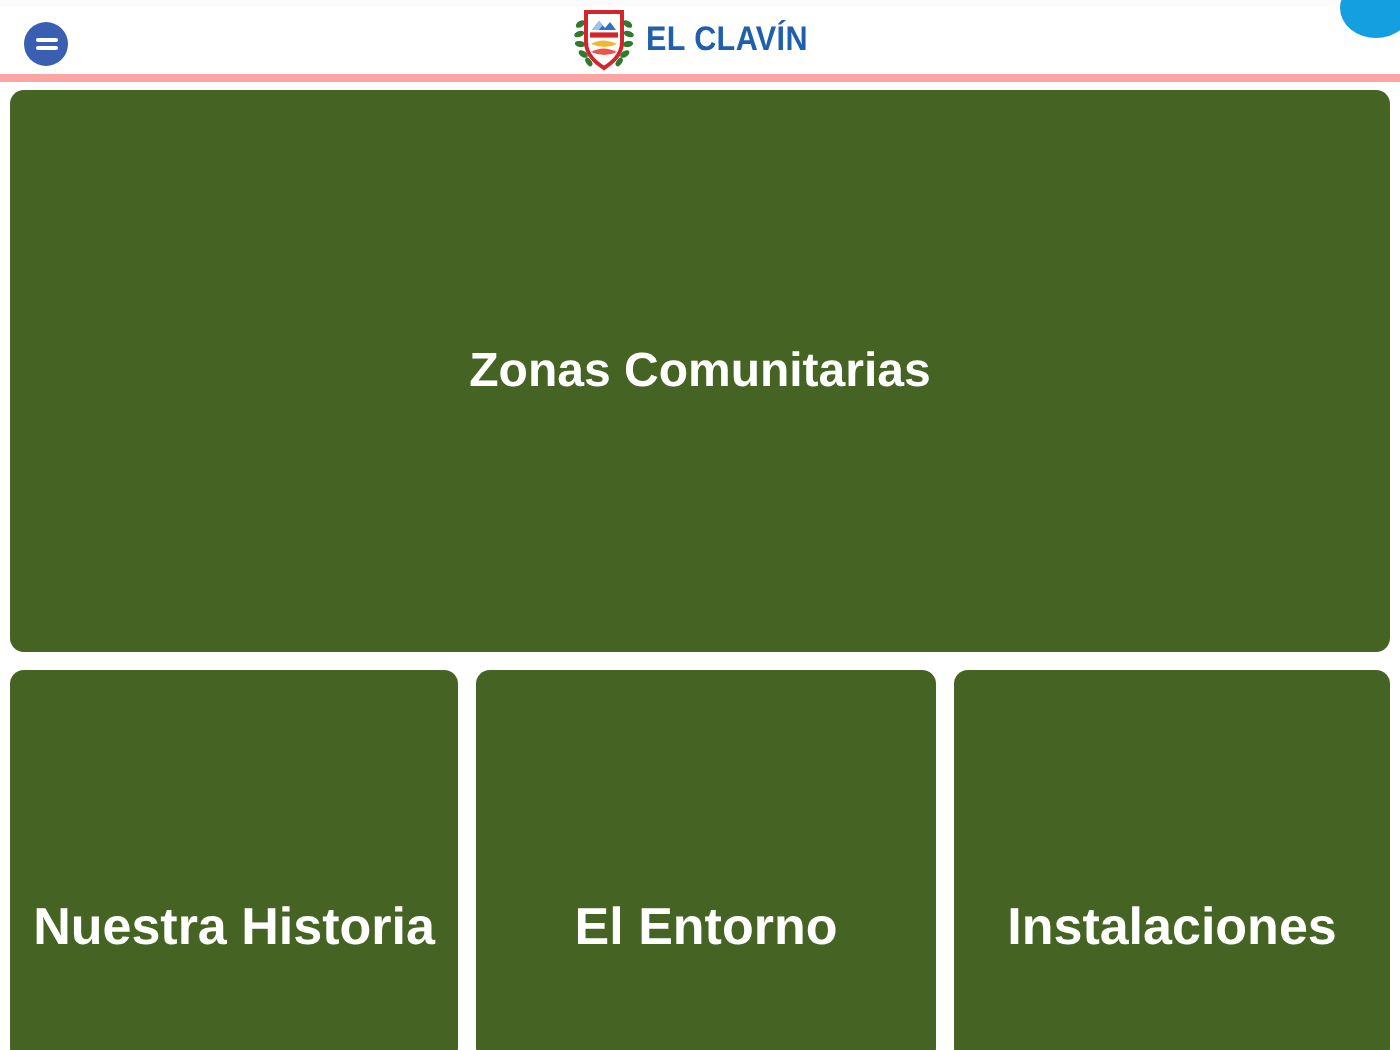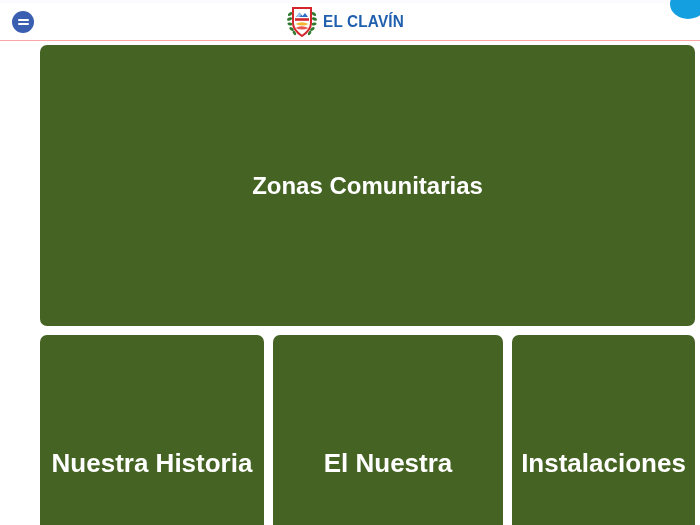--- a/index.html
+++ b/index.html
@@ -10,23 +10,23 @@
     font-family:"Liberation Sans", sans-serif;
   }
 
   
   .topline { height:3px; background:#fbfbfd; }
 
   .header {
     position:relative;
     height:38px;
     background:#ffffff;
-    border-bottom:1px solid #fca5a5;
+    border-bottom:4px solid #fca5a5;
     display:flex;
-    align-items:center;
+    align-items:flex-end;
     justify-content:center;
   }
 
   .menu-btn {
     position:absolute;
     left:12px; top:8px;
     width:22px; height:22px;
     border-radius:50%;
     background:#3b5fb0;
     display:flex; flex-direction:column;
@@ -61,21 +61,20 @@
     display:flex; align-items:flex-end; justify-content:center;
     color:#ffffff; font-size:9px;
     padding-bottom:2px;
     overflow:hidden;
   }
 
   
   .board {
     padding:4px 5px 0 5px;
     height:calc(525px - 42px);
-    margin-left:35px;
   }
 
   .card {
     background:#456322;
     border-radius:7px;
     display:flex;
     align-items:center;
     justify-content:center;
     color:#ffffff;
     cursor:pointer;
@@ -169,21 +168,21 @@
   <div class="row">
 
     <div class="card col-1">
       <div class="card-inner">
         <div class="card-title">Nuestra Historia</div>
       </div>
     </div>
 
     <div class="card col-2">
       <div class="card-inner">
-        <div class="card-title">El Nuestra</div>
+        <div class="card-title">El Entorno</div>
       </div>
     </div>
 
     <div class="card col-3">
       <div class="card-inner">
         <div class="card-title">Instalaciones</div>
       </div>
     </div>
 
   </div>

